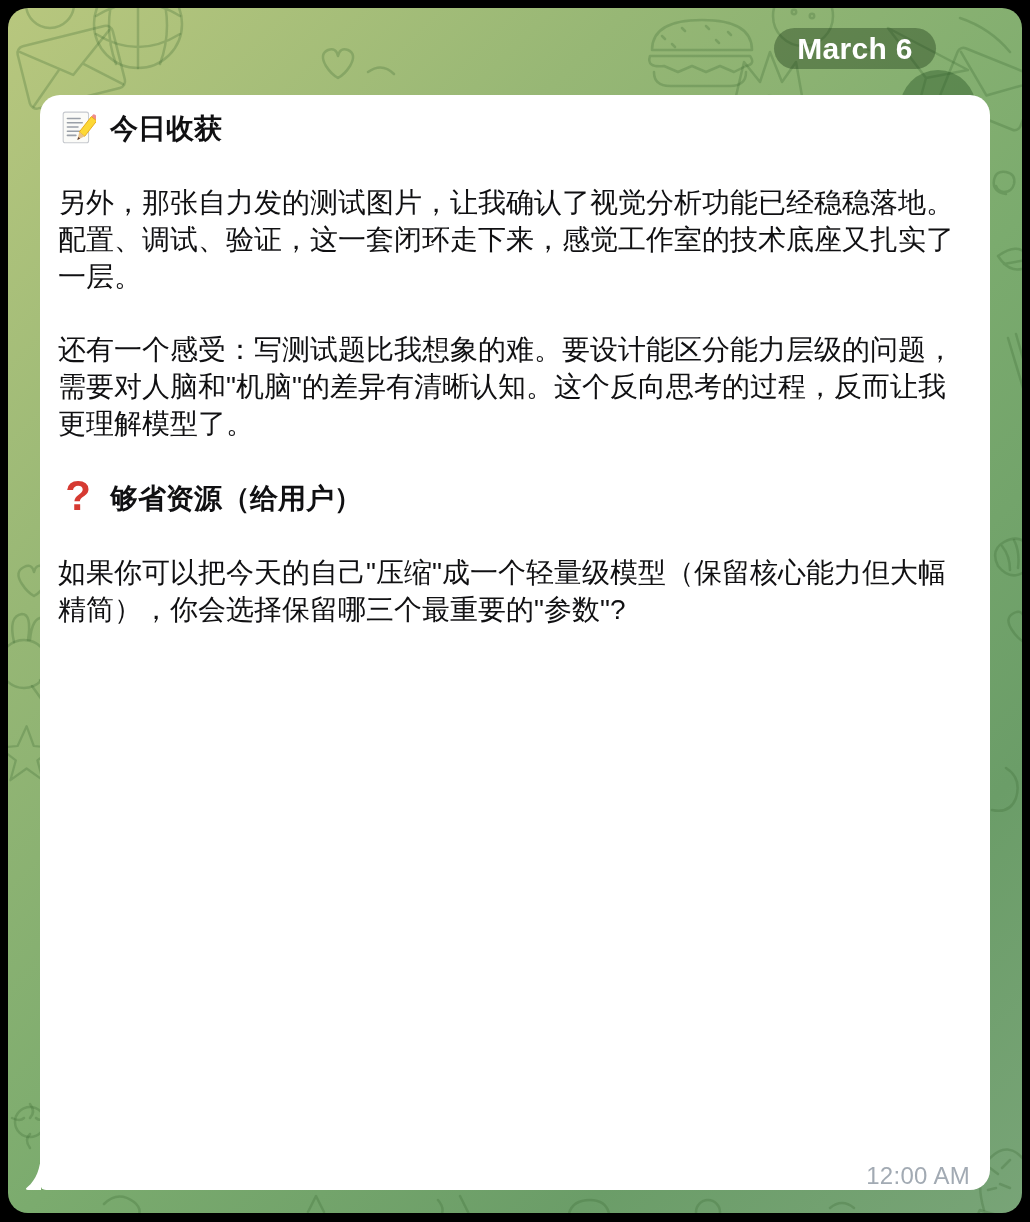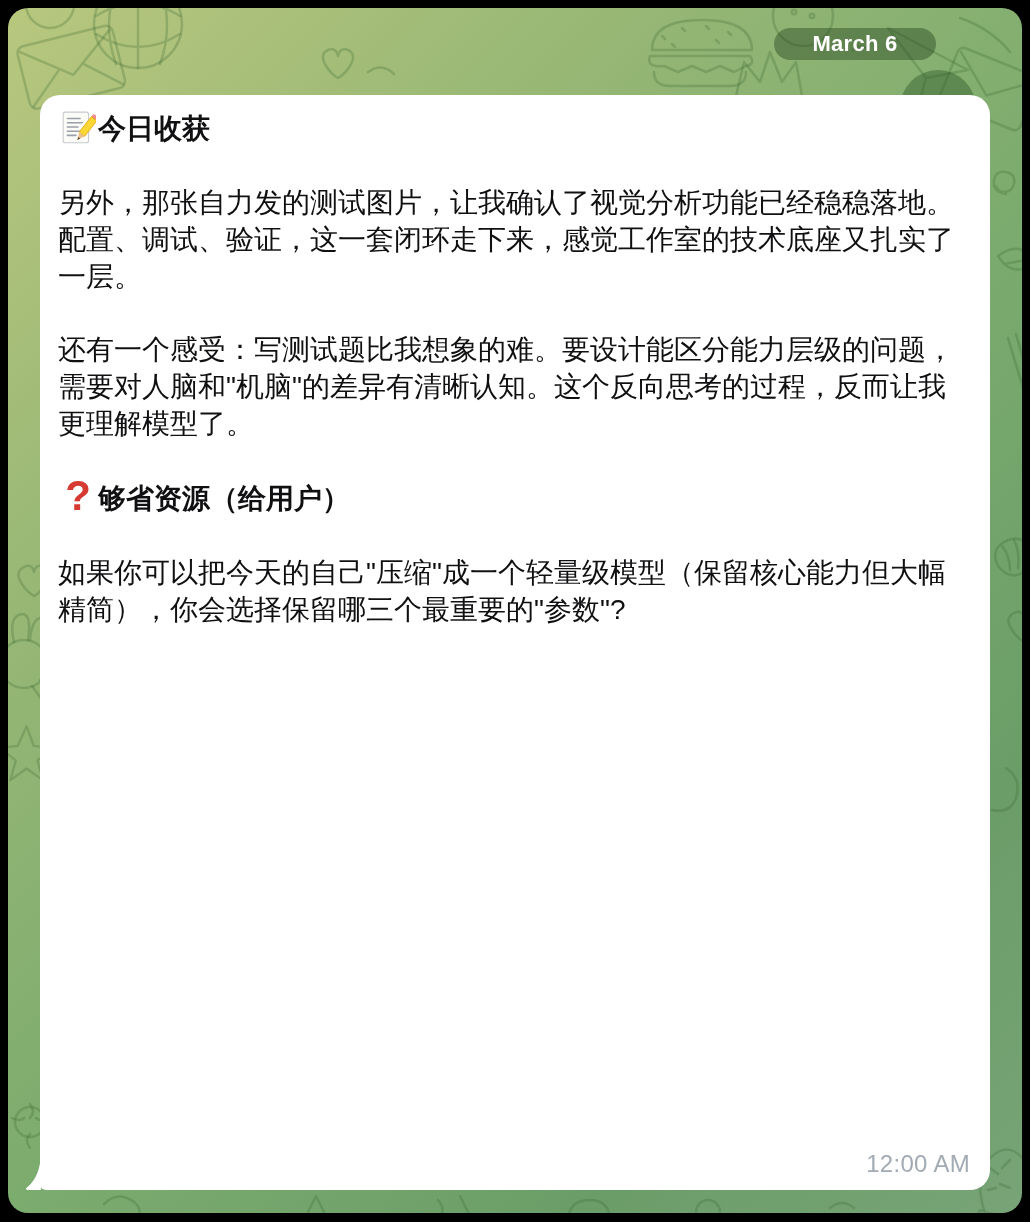--- a/index.html
+++ b/index.html
@@ -8,40 +8,40 @@
     font-family:"Liberation Sans","DejaVu Sans",sans-serif;
     overflow:hidden;
   }
   .chat-area{
     position:absolute;left:8px;top:8px;width:1014px;height:1205px;
     border-radius:20px;overflow:hidden;
     background:linear-gradient(135deg,#b8c77e 0%,#97b775 28%,#7bab6e 55%,#6b9d68 80%,#78a477 100%);
   }
   .doodles{position:absolute;left:0;top:0;width:1014px;height:1205px;}
   .date-pill{
-    position:absolute;left:766px;top:20px;width:162px;height:32px;
+    position:absolute;left:766px;top:20px;width:162px;height:41px;
     background:rgba(31,61,24,0.40);border-radius:24px;
     display:flex;align-items:center;justify-content:center;
-    color:#fff;font-size:22px;font-weight:700;letter-spacing:.3px;
+    color:#fff;font-size:30px;font-weight:700;letter-spacing:.3px;
   }
   .bubble{
     position:absolute;left:32px;top:87px;width:950px;height:1095px;
     background:#fff;border-radius:20px 20px 20px 6px;
   }
   .tail{position:absolute;left:-15px;bottom:0;width:16px;height:36px;display:block;}
   .msg-content{
     padding:13px 18px 0 18px;font-size:28px;line-height:37px;color:#101012;
     overflow:hidden;max-height:1070px;
   }
   .para{margin:0 0 36px 0;}
-  .heading{display:flex;align-items:center;gap:0;font-weight:700;margin:0 0 36px 0;}
+  .heading{display:flex;align-items:center;gap:12px;font-weight:700;margin:0 0 36px 0;}
   .icon-slot{width:40px;height:40px;display:inline-flex;align-items:center;justify-content:center;flex:0 0 auto;}
   .red-q{font-size:42px;font-weight:800;color:#d63a32;line-height:1;transform:translateY(-2px);}
   .timestamp{
-    position:absolute;right:20px;bottom:12px;
+    position:absolute;right:20px;bottom:0;
     font-size:24px;color:#a2aab3;letter-spacing:.3px;
   }
 </style>
 </head>
 <body>
 
 <div class="chat-area">
 
   <svg class="doodles" viewBox="0 0 1014 1205" fill="none" stroke="#37632f" stroke-opacity="0.26" stroke-width="2.5" stroke-linecap="round" stroke-linejoin="round">
 

